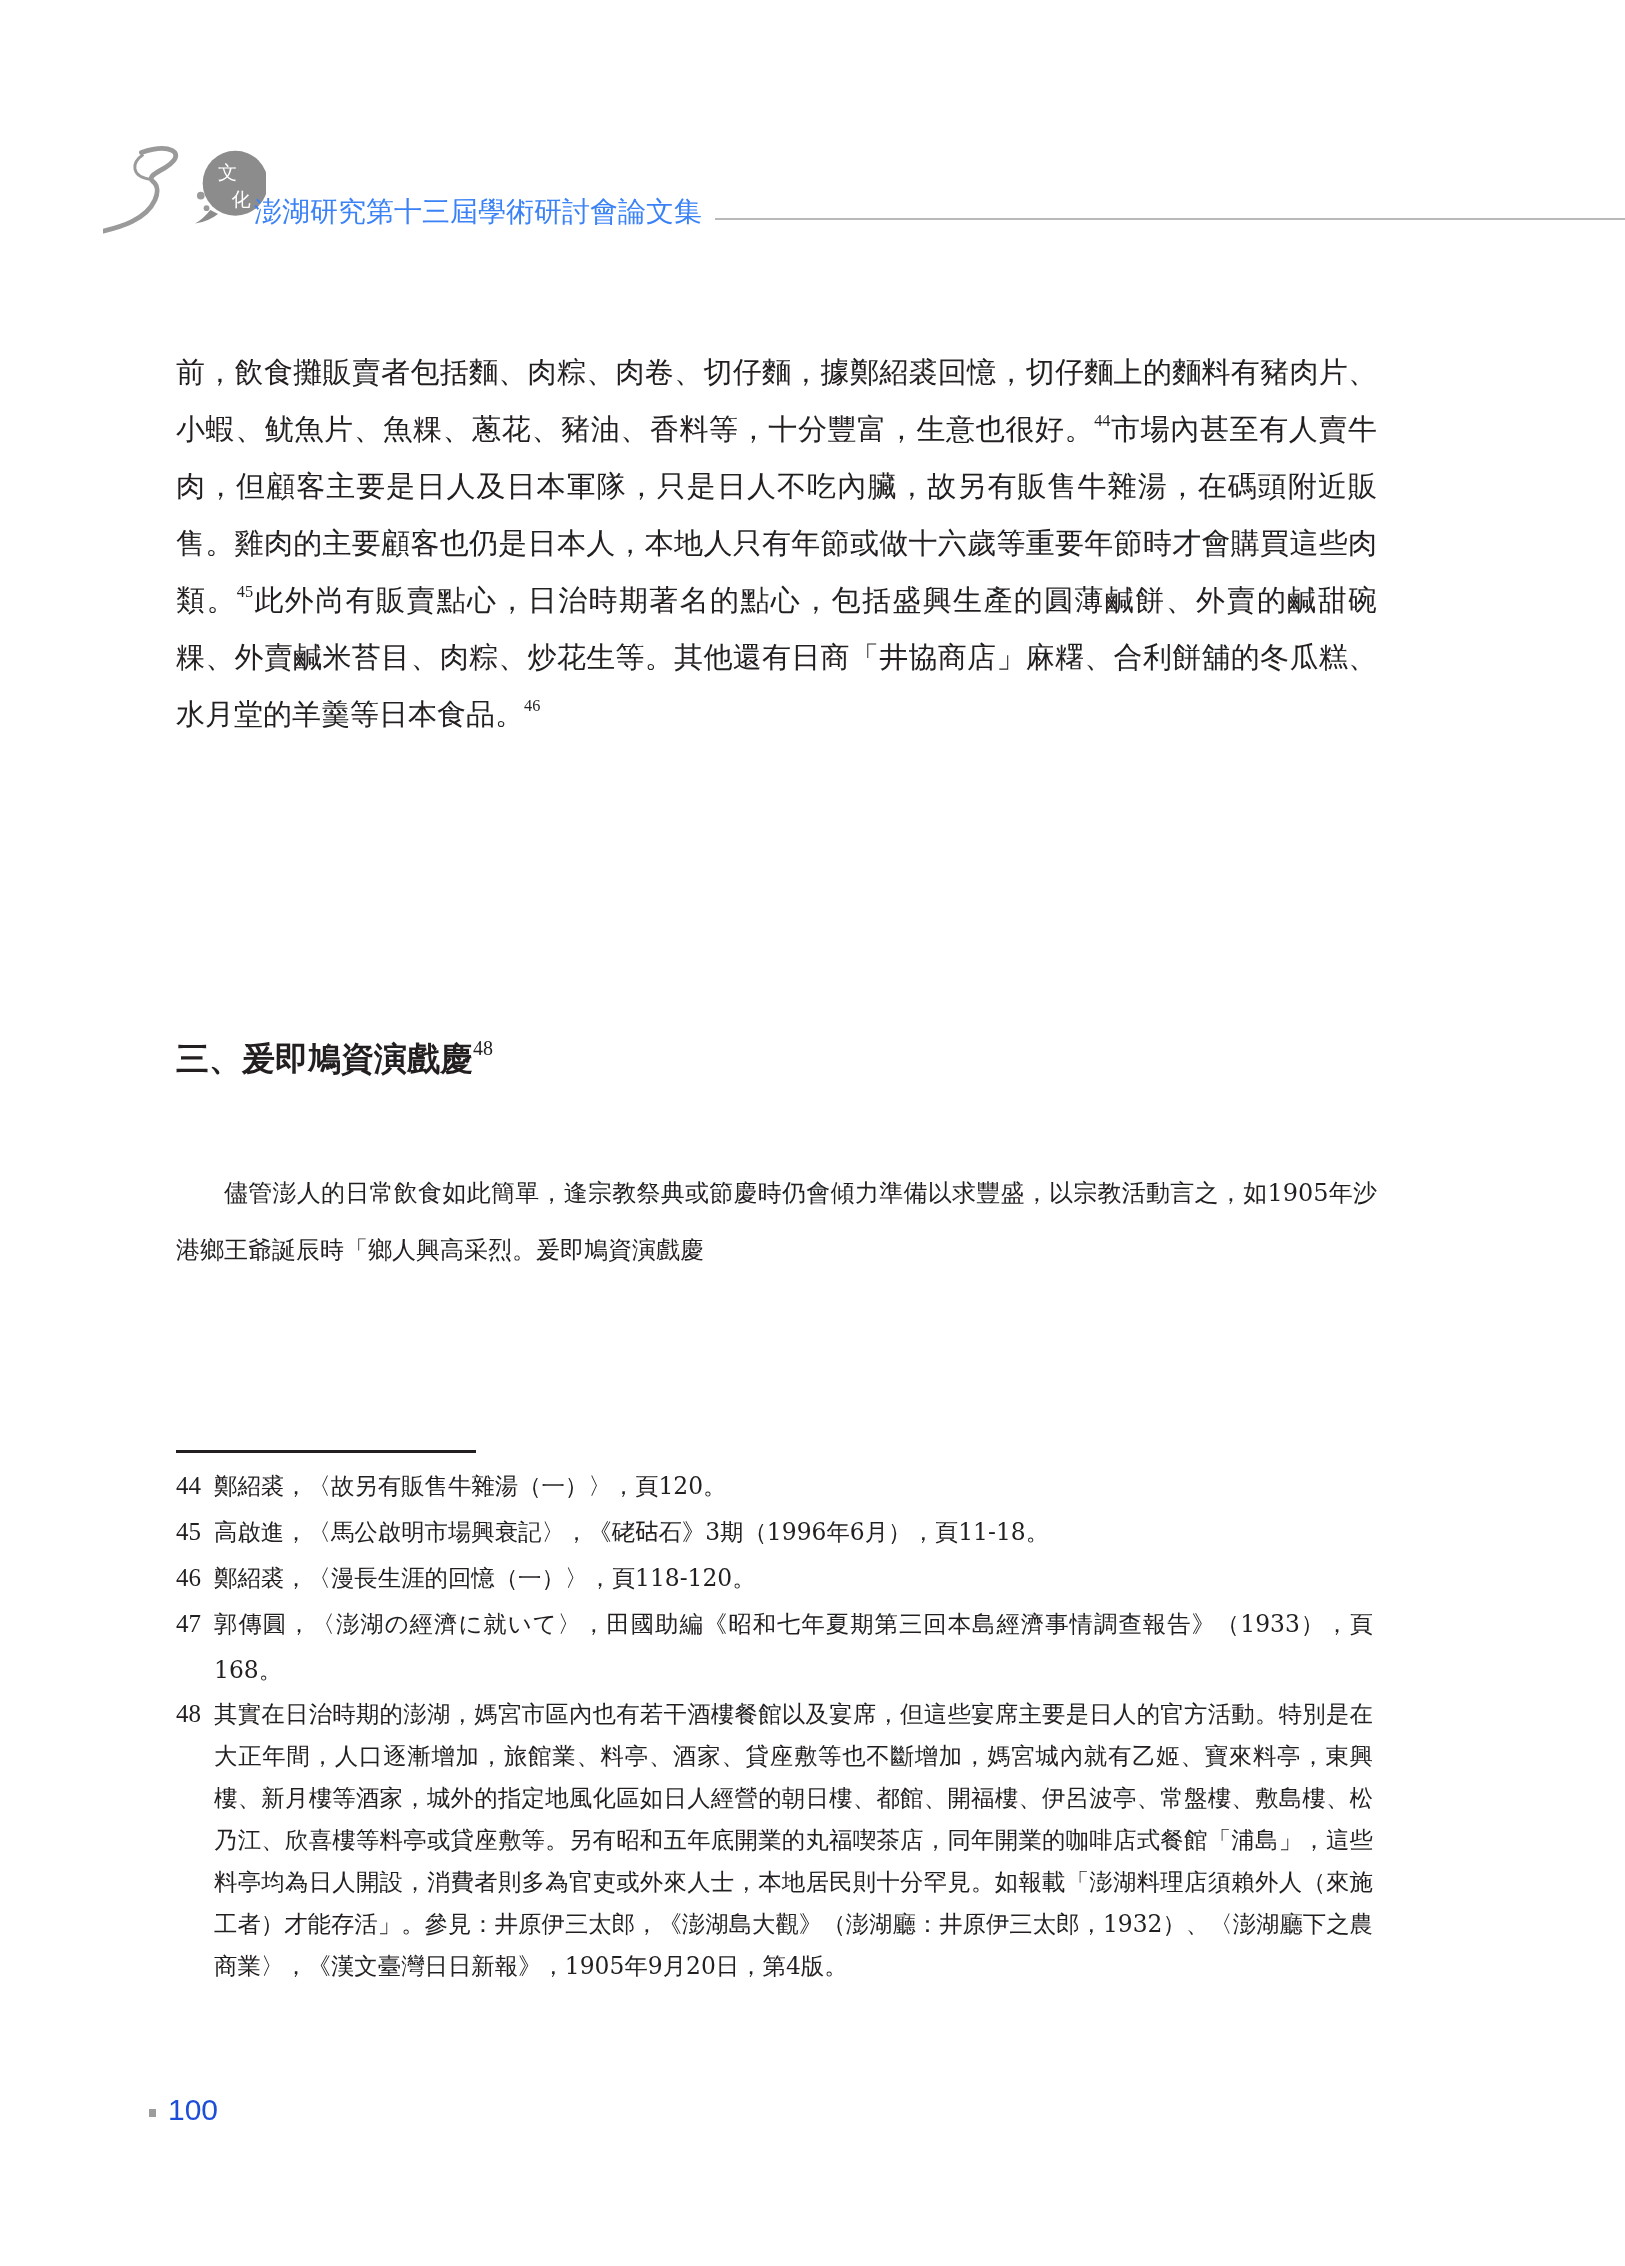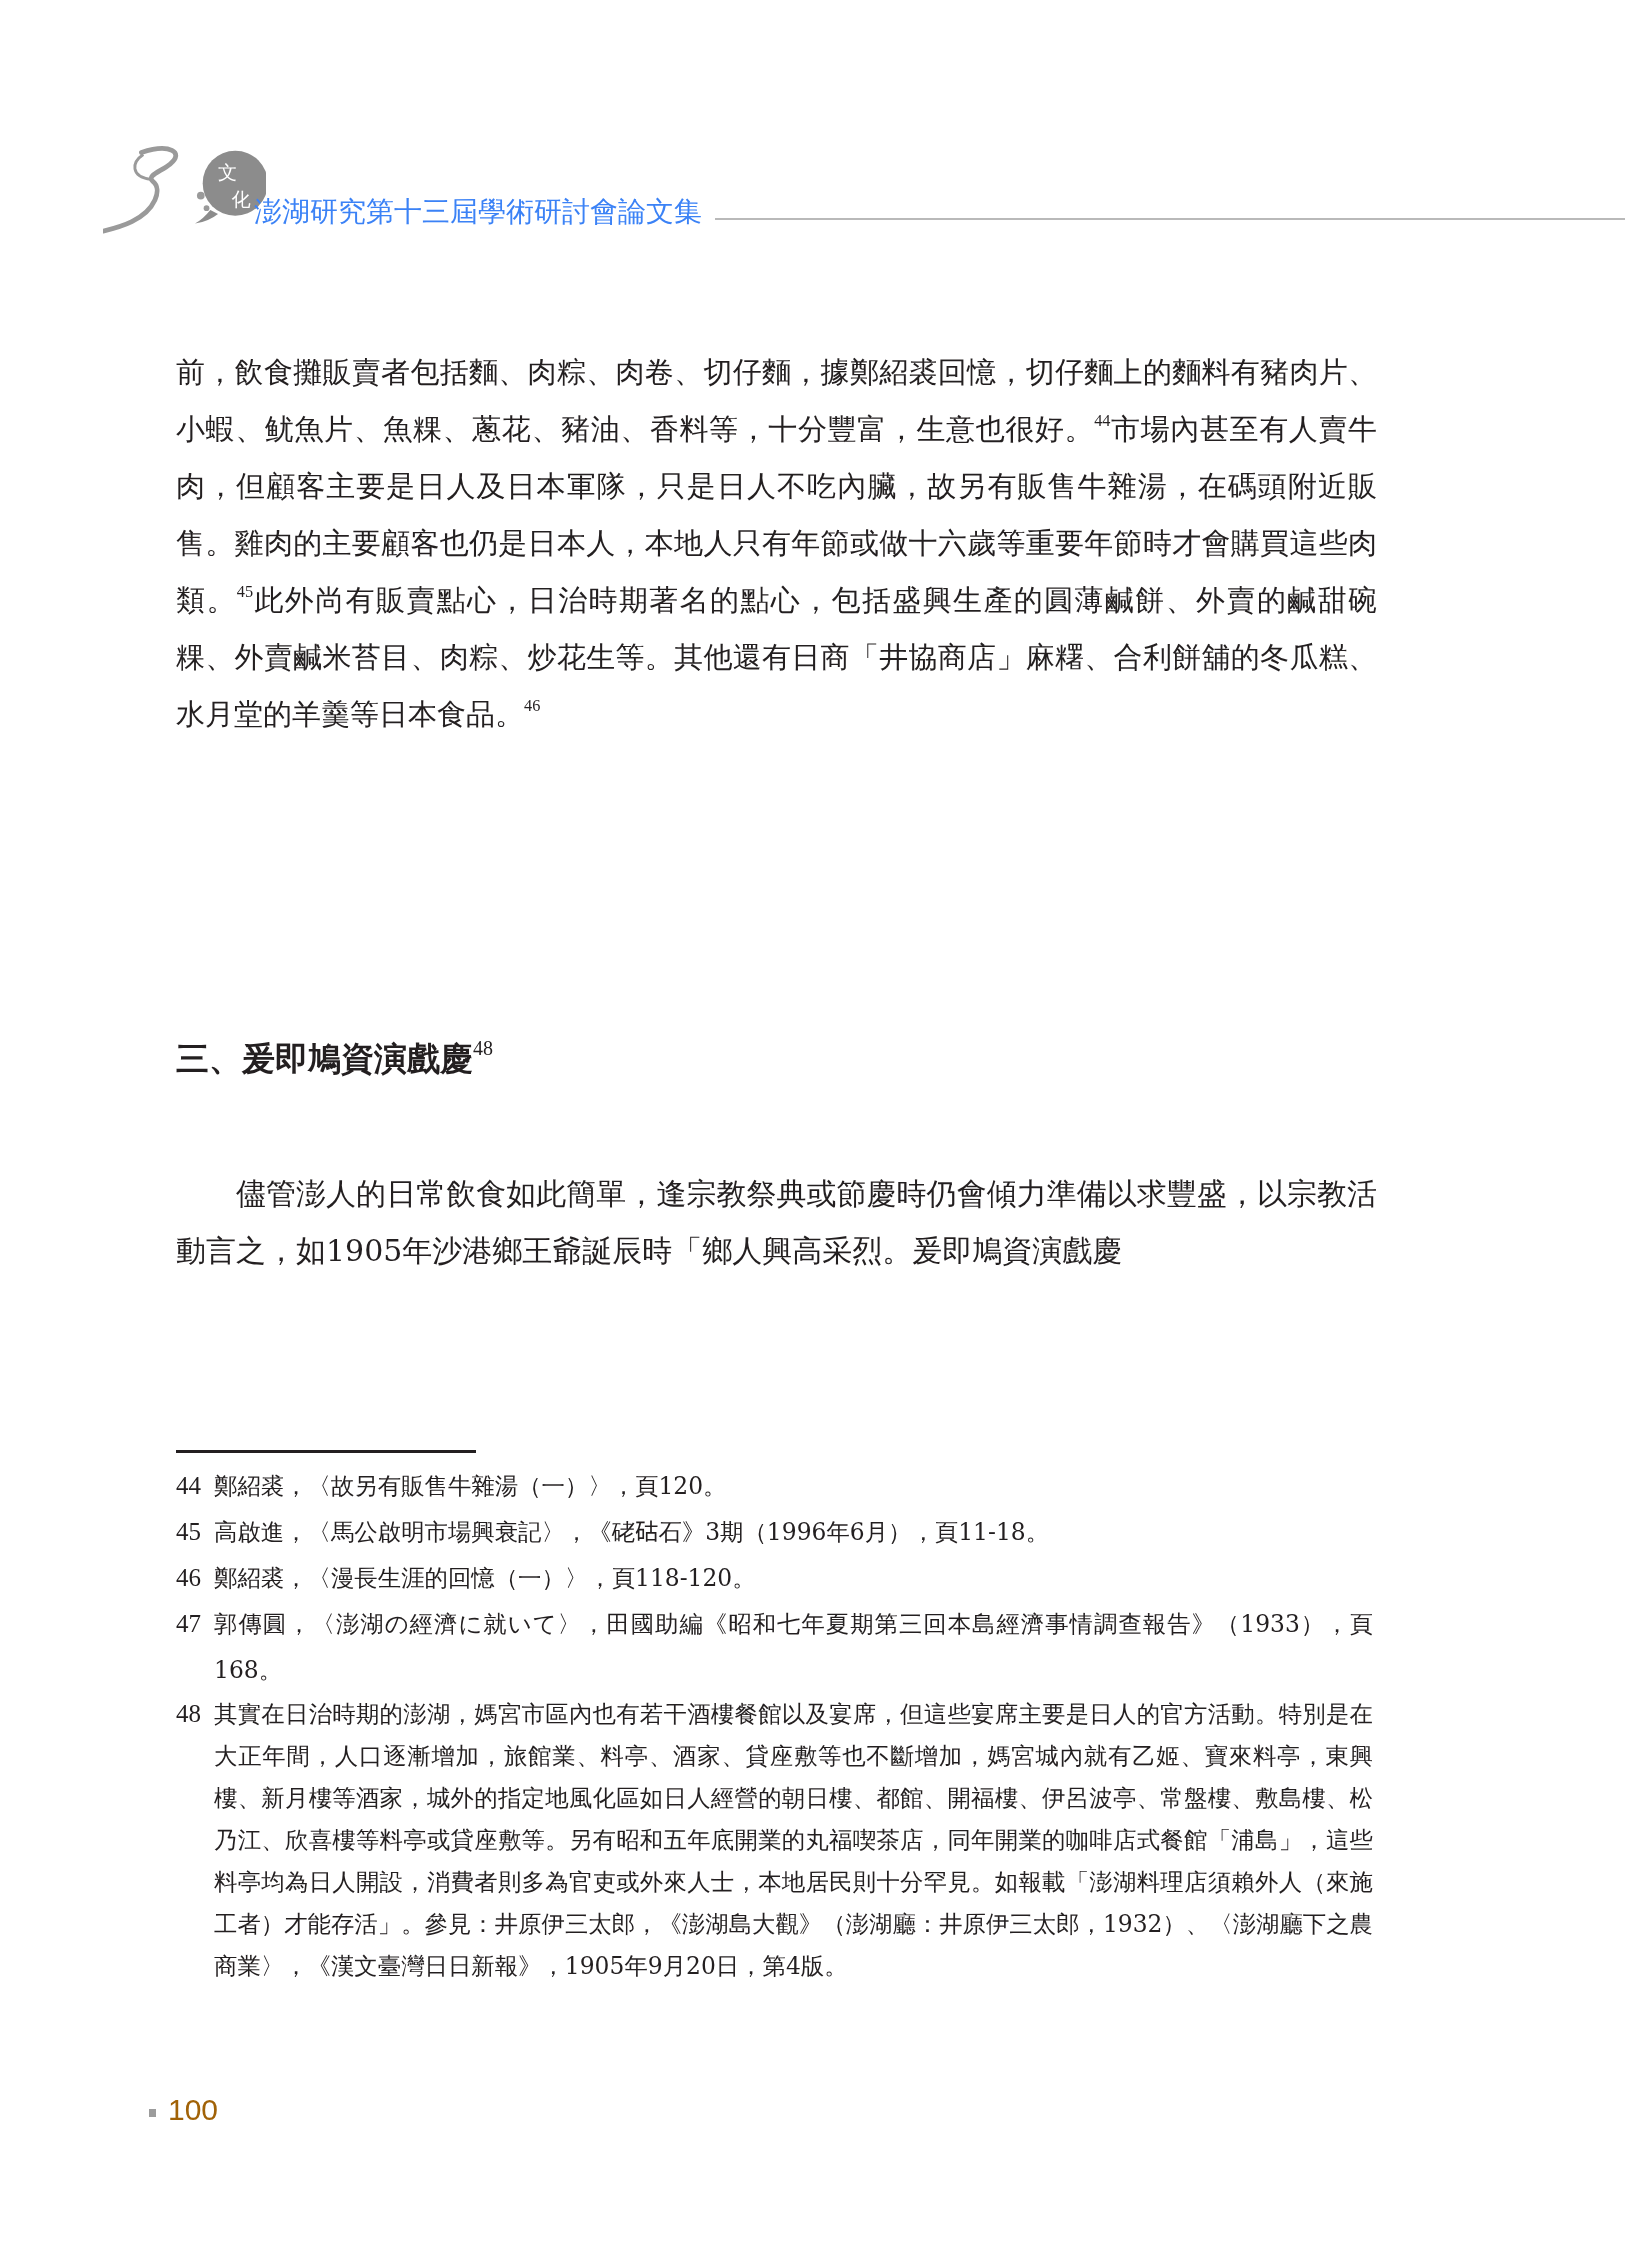--- a/index.html
+++ b/index.html
@@ -23,37 +23,37 @@
     }
     .para { margin: 0; }
     .para.indent { text-indent: 2em; }
     sup.fn { font-size: 16.3px; vertical-align: 13.4px; line-height: 0; font-family: "Liberation Serif", serif; }
     .section-title {
       position: absolute; left: 176px; top: 1037px; font-size: 33px; font-weight: bold; white-space: nowrap;
     }
     .section-title sup { font-size: 20px; font-weight: normal; vertical-align: 15.3px; font-family: "Liberation Serif", serif; }
     .body-text-2 {
       position: absolute; left: 176px; top: 1165px; width: 1201px;
-      font-size: 30px; line-height: 57px; text-align: justify; text-justify: inter-character;
+      font-size: 24px; line-height: 57px; text-align: justify; text-justify: inter-character;
     }
 
     
     .fn-rule { position: absolute; left: 176px; top: 1450px; width: 300px; height: 2.9px; background: #231f20; }
     .footnotes {
       position: absolute; left: 176px; top: 1463px; width: 1197px;
       font-size: 23.4px; line-height: 46px; font-family: "DejaVu Serif", "Liberation Serif", serif;
     }
     .footnote { position: relative; padding-left: 38px; margin: 0 0 3.8px 0; text-align: justify; line-height: 42px; }
     .footnote.single { line-height: 46px; margin-bottom: 0; }
     .footnote .num { position: absolute; left: 0; top: 0; font-family: "Liberation Serif", serif; font-size: 25px; }
 
     
     .page-num { position: absolute; left: 145px; top: 2093px; height: 38px; }
     .page-bullet { position: absolute; left: 3.8px; top: 16.3px; width: 7.6px; height: 7.6px; background: #9c9c9c; }
-    .page-label { position: absolute; left: 23px; top: 0; font-family: "Liberation Sans", sans-serif; font-size: 30px; color: #a16207; }
+    .page-label { position: absolute; left: 23px; top: 0; font-family: "Liberation Sans", sans-serif; font-size: 30px; color: #1d4ed8; }
   </style>
 </head>
 <body>
 
 <div class="header">
   <svg class="logo" viewBox="0 0 170 95">
     <path d="M40 10 C 70 0, 85 10, 70 22 C 60 30, 45 34, 52 40 C 62 48, 55 70, 30 82 C 20 87, 8 90, 0 92" fill="none" stroke="#9a9a9a" stroke-width="5" stroke-linecap="round"></path>
     <path d="M42 12 C 30 20, 28 35, 50 38" fill="none" stroke="#9a9a9a" stroke-width="3"></path>
     <circle cx="102" cy="55" r="4" fill="#9a9a9a"></circle>
     <circle cx="108" cy="68" r="3" fill="#9a9a9a"></circle>

